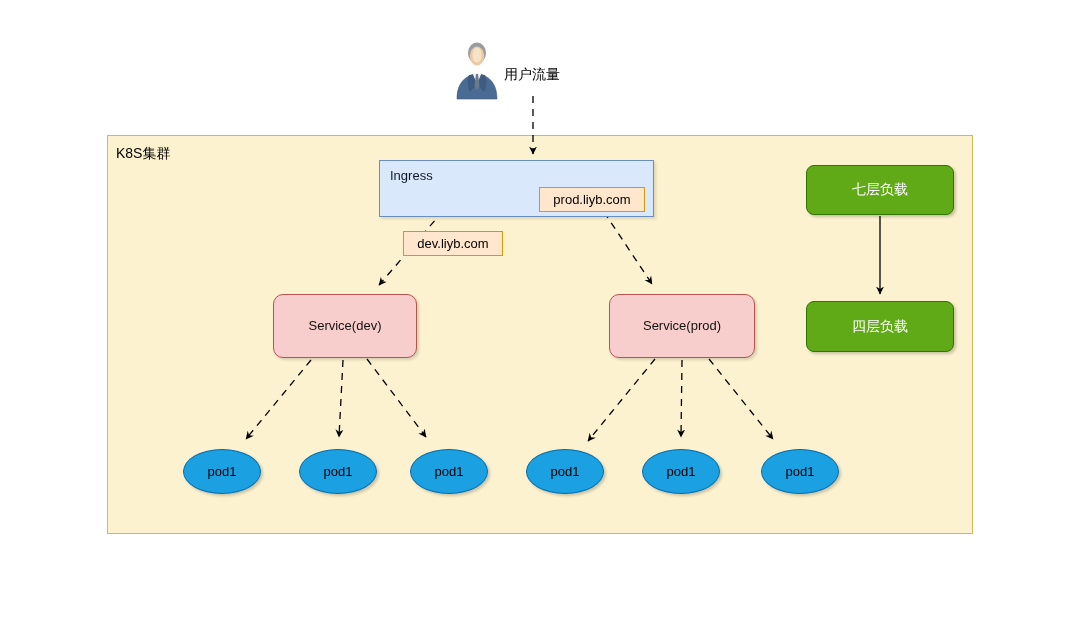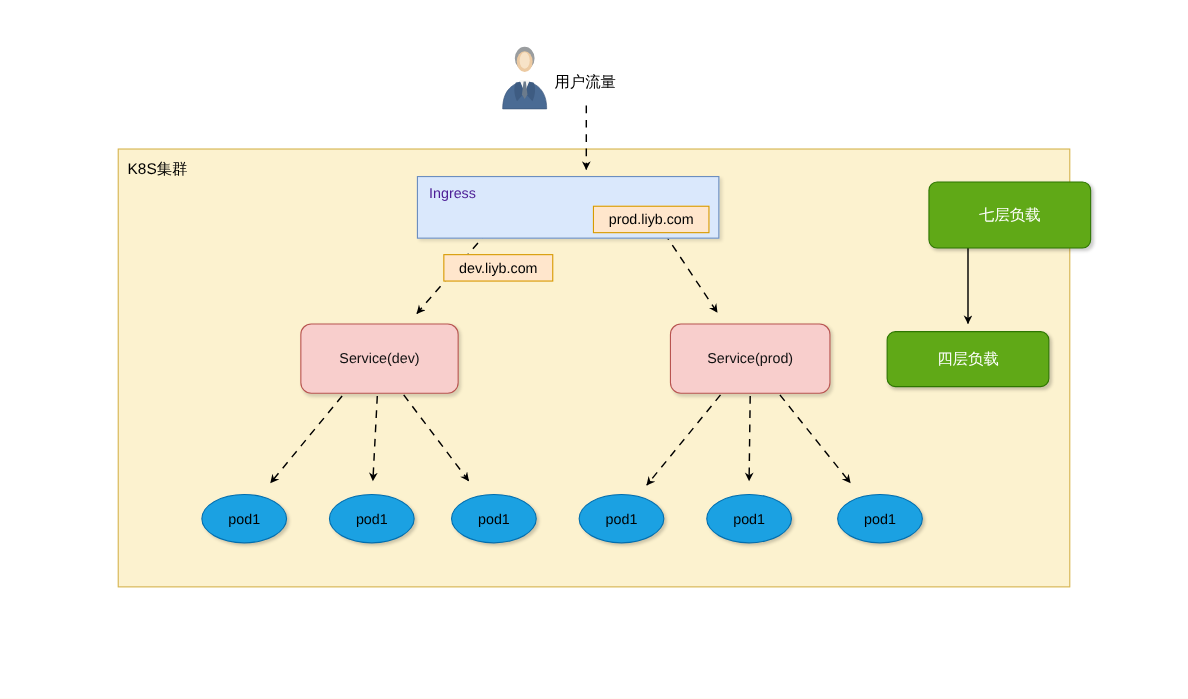--- a/index.html
+++ b/index.html
@@ -27,21 +27,21 @@
 
   
   #ingress{
     left:379px;top:160px;width:275px;height:57px;
     background:var(--ingress-fill);
     border:1px solid var(--ingress-border);
     box-shadow:2px 2px 3px rgba(0,0,0,0.12);
   }
   #ingress-label{
     position:absolute;left:10px;top:7px;
-    font-size:13px;color:#4c1d95;
+    font-size:13px;color:#0f172a;
   }
   .host{
     position:absolute;top:26px;height:23px;
     background:var(--host-fill);
     border:1px solid var(--host-border);
     font-size:13px;color:#000;
     display:flex;align-items:center;justify-content:center;
     white-space:nowrap;
   }
   #host-dev{left:23px;width:98px;margin-top:44px;}
@@ -73,21 +73,21 @@
 
   
   .lb{
     left:806px;width:148px;border-radius:8px;
     background:var(--lb-fill);
     border:1px solid var(--lb-border);
     box-shadow:2px 2px 3px rgba(0,0,0,0.2);
     display:flex;align-items:center;justify-content:center;
     color:#fff;font-size:14px;
   }
-  #lb-l7{top:165px;height:61px;margin-left:38px;}
+  #lb-l7{top:165px;height:50px;}
   #lb-l4{top:301px;height:51px;}
 
   
   #user-icon{left:456px;top:40px;width:42px;height:60px;z-index:3;}
   #user-label{
     left:504px;top:66px;z-index:3;
     font-size:14px;color:#000;white-space:nowrap;
   }
 </style>
 </head>

